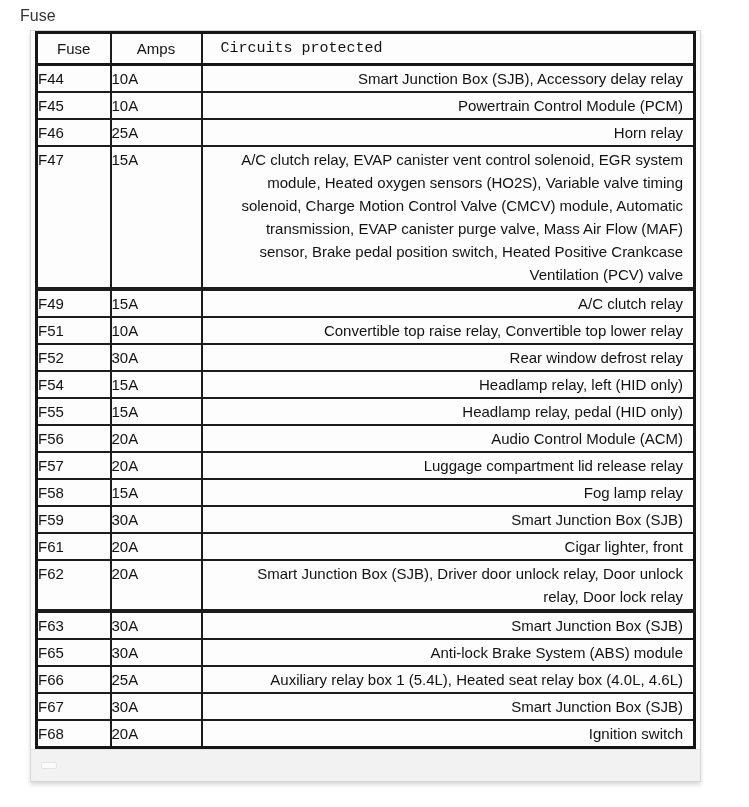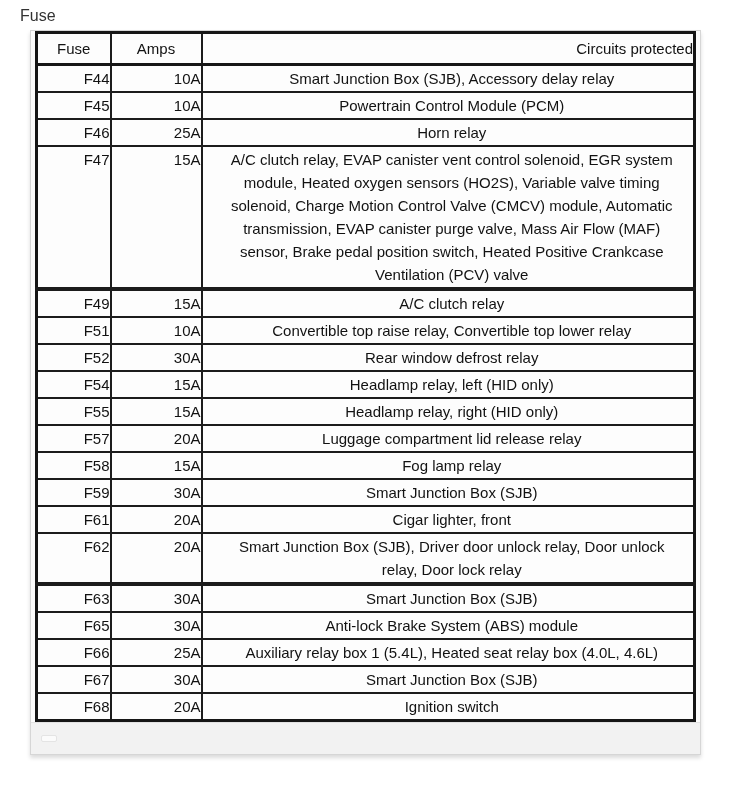--- a/index.html
+++ b/index.html
@@ -50,34 +50,34 @@
   table.fuse-table th {
     font-weight: normal;
     font-size: 15px;
     height: 29px;
     text-align: center;
     vertical-align: middle;
     border-bottom: 3px solid #161616;
     border-right: 2px solid #1c1c1c;
     padding: 0;
   }
-  table.fuse-table th.circ { text-align: right; padding-left: 18px; border-right: none; }
+  table.fuse-table th.circ { text-align: left; padding-left: 18px; border-right: none; font-family: Liberation Mono, monospace; }
 
   table.fuse-table td {
     font-size: 15px;
     line-height: 23px;
     vertical-align: top;
     border-bottom: 2px solid #1c1c1c;
     border-right: 2px solid #1c1c1c;
     padding: 1px 0;
   }
   table.fuse-table td.fuse-cell,
-  table.fuse-table td.amps-cell { text-align: right; }
+  table.fuse-table td.amps-cell { text-align: left; }
   table.fuse-table td.circuits-cell {
-    text-align: center;
+    text-align: right;
     padding-left: 18px;
     padding-right: 10px;
     border-right: none;
   }
   table.fuse-table tr:last-child td { border-bottom: none; margin-top: 48px; }
   table.fuse-table tr.section-end td { border-bottom-width: 4px; }
 
   .footer {
     display: flex;
     justify-content: space-between;
@@ -163,21 +163,26 @@
               <td class="circuits-cell">Rear window defrost relay</td>
             </tr>
             <tr>
               <td class="fuse-cell">F54</td>
               <td class="amps-cell">15A</td>
               <td class="circuits-cell">Headlamp relay, left (HID only)</td>
             </tr>
             <tr>
               <td class="fuse-cell">F55</td>
               <td class="amps-cell">15A</td>
-              <td class="circuits-cell">Headlamp relay, right (HID only)</td>
+              <td class="circuits-cell">Headlamp relay, pedal (HID only)</td>
+            </tr>
+            <tr>
+              <td class="fuse-cell">F56</td>
+              <td class="amps-cell">20A</td>
+              <td class="circuits-cell">Audio Control Module (ACM)</td>
             </tr>
             <tr>
               <td class="fuse-cell">F57</td>
               <td class="amps-cell">20A</td>
               <td class="circuits-cell">Luggage compartment lid release relay</td>
             </tr>
             <tr>
               <td class="fuse-cell">F58</td>
               <td class="amps-cell">15A</td>
               <td class="circuits-cell">Fog lamp relay</td>

